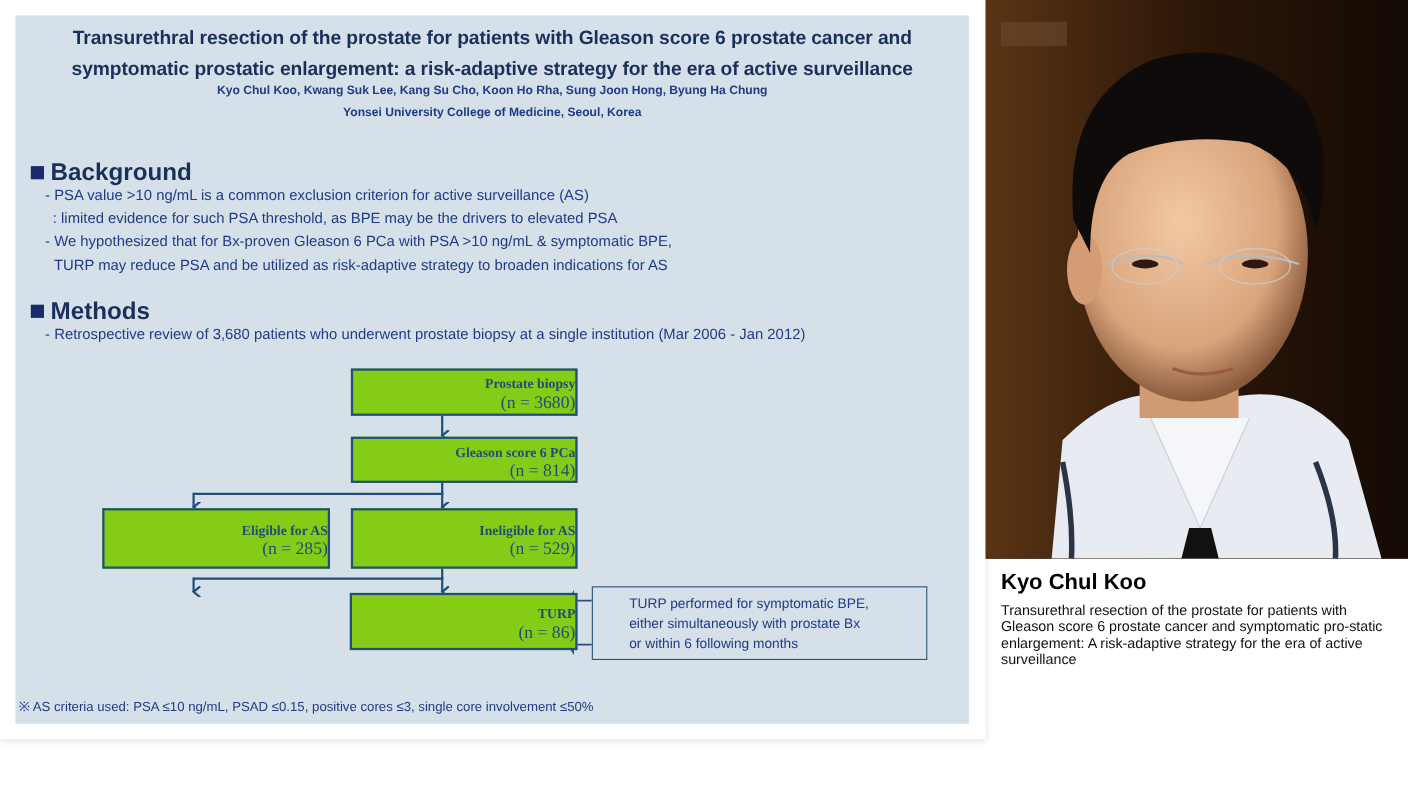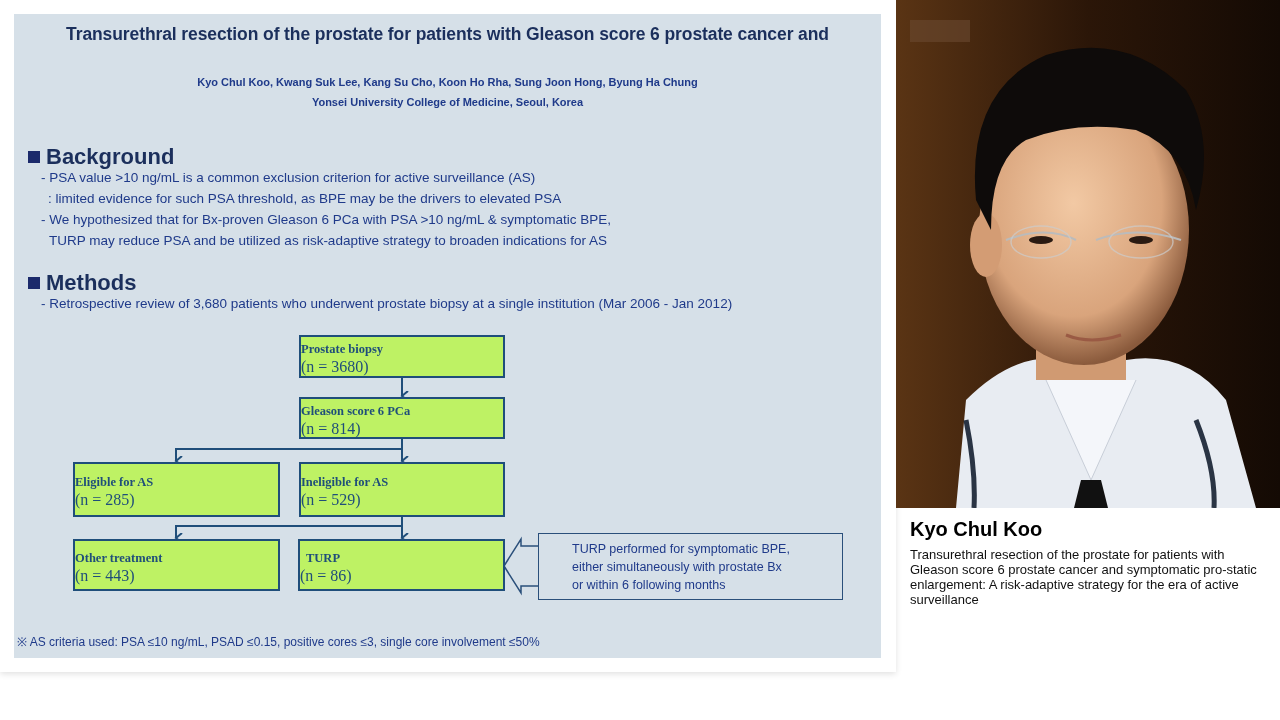--- a/index.html
+++ b/index.html
@@ -9,21 +9,21 @@
   .slide { position:absolute; left:14px; top:14px; width:867px; height:644px; background:#d6e0e8; color:#1f3a8a; font-family:"Liberation Sans", sans-serif; }
 
   .title { position:absolute; left:0; top:6px; width:867px; text-align:center; font-weight:bold; font-size:17.5px; line-height:28px; color:#1b2f5c; letter-spacing:-0.1px; }
   .authors { position:absolute; left:0; top:62px; width:867px; text-align:center; font-weight:bold; font-size:11px; color:#1f3a8a; }
   .affil { position:absolute; left:0; top:82px; width:867px; text-align:center; font-weight:bold; font-size:11px; color:#1f3a8a; }
 
   .sec-head { position:absolute; left:14px; font-weight:bold; font-size:22px; color:#1b2f5c; display:flex; align-items:center; }
   .sec-head .sq { display:inline-block; width:12px; height:12px; background:#1b2a6b; margin-right:6px; }
   .bullet { position:absolute; font-size:13.5px; color:#1f3a8a; white-space:nowrap; }
 
-  .box { position:absolute; background:#bef264; border:2px solid #1f4e7a; box-sizing:border-box; text-align:left; font-family:"Liberation Serif", serif; color:#1f4e7a; }
+  .box { position:absolute; background:#84cc16; border:2px solid #1f4e7a; box-sizing:border-box; text-align:right; font-family:"Liberation Serif", serif; color:#1f4e7a;margin-left:20px; }
   .box .bt { font-weight:bold; font-size:12.5px; margin-top:5px; }
   .box .bn { font-size:16px; margin-top:1px; }
 
   .note-box { position:absolute; left:524px; top:519px; width:305px; height:67px; border:1.5px solid #2a4f7a; box-sizing:border-box; background:#d6e0e8; }
   .note-text { position:absolute; left:558px; top:526px; font-size:12.5px; line-height:18px; color:#1f3a8a; }
 
   .footnote { position:absolute; left:3px; top:619px; font-size:12px; color:#1f3a8a; }
 
   .svg-lines { position:absolute; left:0; top:0; }
 
@@ -31,20 +31,21 @@
   .speaker-name { position:absolute; left:910px; top:518px; font-size:20px; font-weight:bold; color:#000; }
   .speaker-talk { position:absolute; left:910px; top:547px; width:360px; font-size:13px; line-height:15px; color:#111; }
 </style>
 </head>
 <body>
 
 <div class="slide-card">
   <div class="slide">
     <div class="title">
       <div>Transurethral resection of the prostate for patients with Gleason score 6 prostate cancer and</div>
+      <div>symptomatic prostatic enlargement: a risk-adaptive strategy for the era of active surveillance</div>
     </div>
     <div class="authors">Kyo Chul Koo, Kwang Suk Lee, Kang Su Cho, Koon Ho Rha, Sung Joon Hong, Byung Ha Chung</div>
     <div class="affil">Yonsei University College of Medicine, Seoul, Korea</div>
 
     <div class="sec-head" style="top:130px;">
       <span class="sq"></span>
       <span>Background</span>
     </div>
     <div class="bullet" style="left:27px; top:156px;">- PSA value &gt;10 ng/mL is a common exclusion criterion for active surveillance (AS)</div>
     <div class="bullet" style="left:34px; top:177px;">: limited evidence for such PSA threshold, as BPE may be the drivers to elevated PSA</div>
@@ -84,24 +85,20 @@
       <div class="bt">Gleason score 6 PCa</div>
       <div class="bn">(n = 814)</div>
     </div>
     <div class="box" style="left:59px; top:448px; width:207px; height:55px;">
       <div class="bt" style="margin-top:11px;">Eligible for AS</div>
       <div class="bn">(n = 285)</div>
     </div>
     <div class="box" style="left:285px; top:448px; width:206px; height:55px;">
       <div class="bt" style="margin-top:11px;">Ineligible for AS</div>
       <div class="bn">(n = 529)</div>
-    </div>
-    <div class="box" style="left:59px; top:525px; width:207px; height:52px;">
-      <div class="bt" style="margin-top:10px;">Other treatment</div>
-      <div class="bn">(n = 443)</div>
     </div>
     <div class="box" style="left:284px; top:525px; width:207px; height:52px;">
       <div class="bt" style="margin-top:10px;padding-left:6px;">TURP</div>
       <div class="bn">(n = 86)</div>
     </div>
 
     <div class="note-box"></div>
     <div class="note-text">
       <div>TURP performed for symptomatic BPE,</div>
       <div>either simultaneously with prostate Bx</div>

